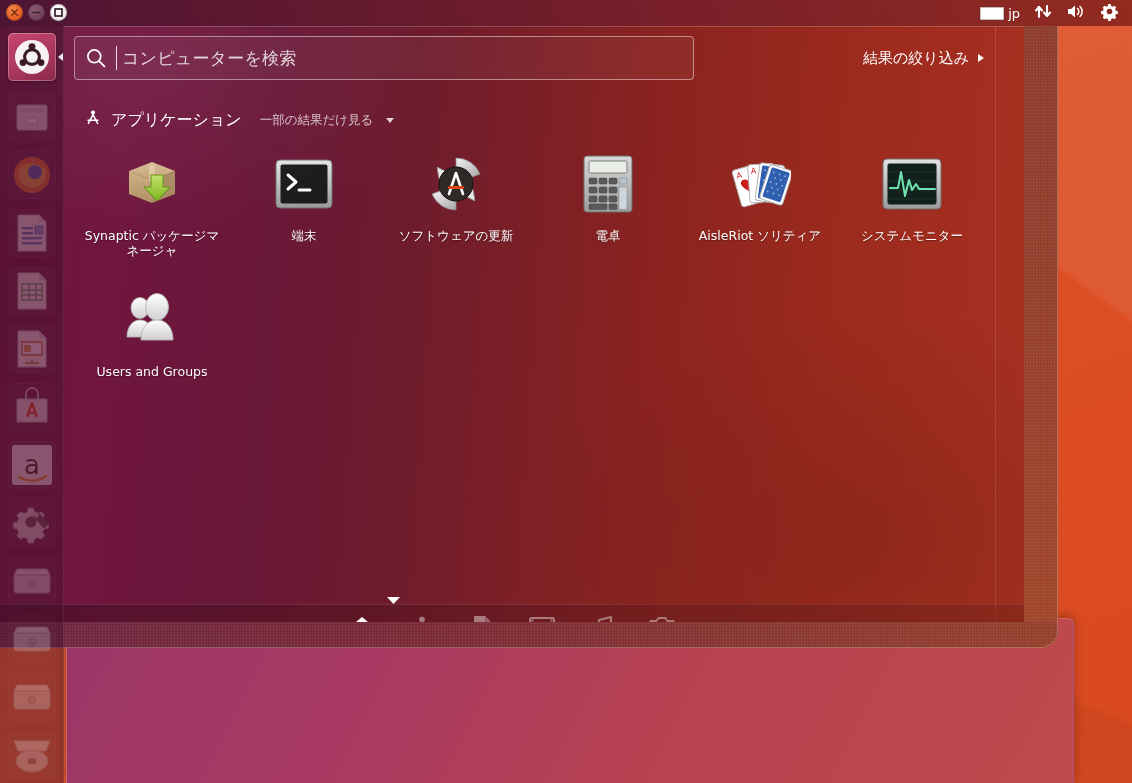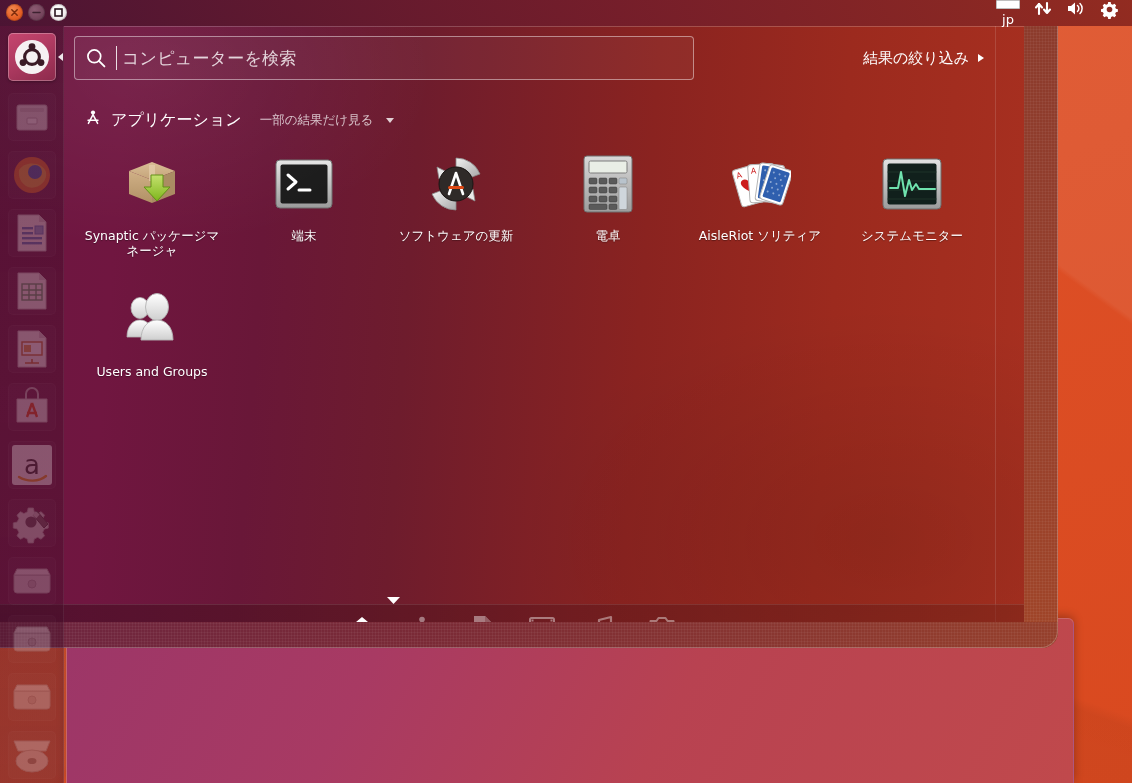--- a/index.html
+++ b/index.html
@@ -50,21 +50,21 @@
   }
   
   #win-buttons{ position:absolute; left:6px; top:4px; display:flex; gap:5px; z-index:5;}
   .wb{ width:17px; height:17px; border-radius:50%; position:relative; }
   .wb-close{ background:radial-gradient(circle at 38% 32%, #f08a52 0%, #e8642a 48%, #cf4a14 100%); box-shadow:inset 0 0 0 1px rgba(0,0,0,0.18);}
   .wb-min{ background:radial-gradient(circle at 38% 32%, #8c5b72 0%, #77465e 55%, #5e3348 100%); box-shadow:inset 0 0 0 1px rgba(0,0,0,0.18);}
   .wb-max{ background:radial-gradient(circle at 38% 32%, #ffffff 0%, #f4eef0 55%, #e2d8dc 100%); box-shadow:inset 0 0 0 1px rgba(0,0,0,0.18);}
   .wb svg{ position:absolute; left:0; top:0; }
   
   #indicators{ position:absolute; right:6px; top:0; height:26px; display:flex; align-items:center; gap:0px; z-index:5;}
-  .ind{ height:26px; display:flex; align-items:center; padding:0 7px; gap:4px;flex-direction:column; }
+  .ind{ height:26px; display:flex; align-items:center; padding:0 7px; gap:4px; }
   #kbd-flag{
     width:24px;height:13px;background:#ffffff;border:1px solid rgba(0,0,0,0.25);
     display:inline-block; position:relative; border-radius:1px;
   }
   #kbd-label{ color:#fff; font-size:13px; line-height:1; }
 
   
   #dash{
     position:absolute; left:0; top:26px; width:1058px; height:622px;
     z-index:30;

